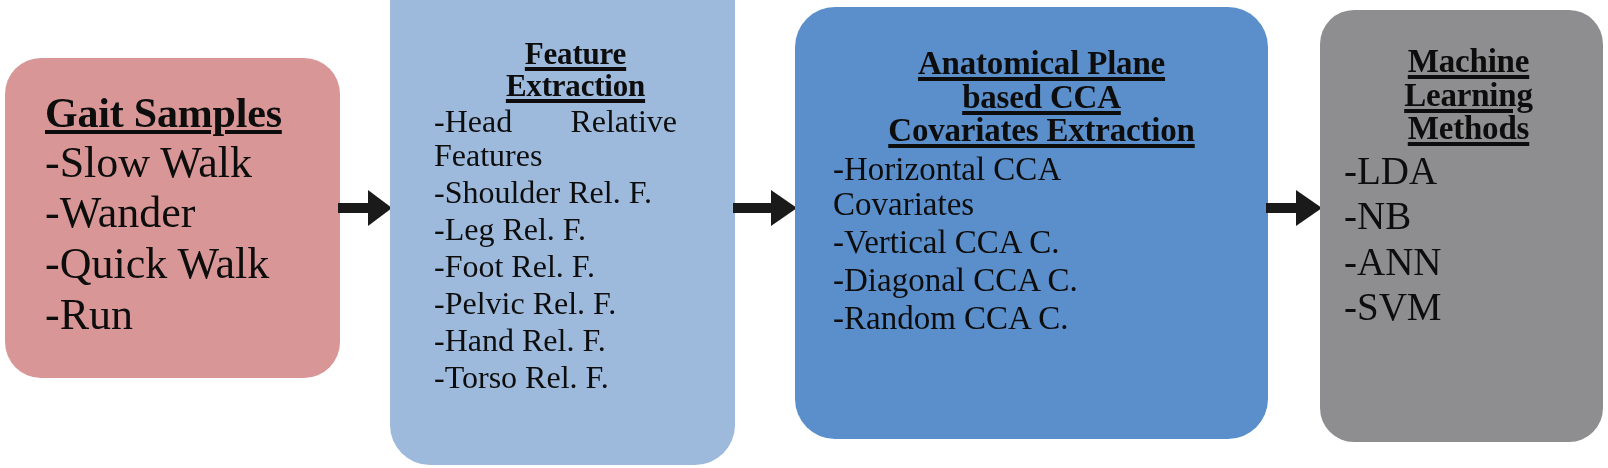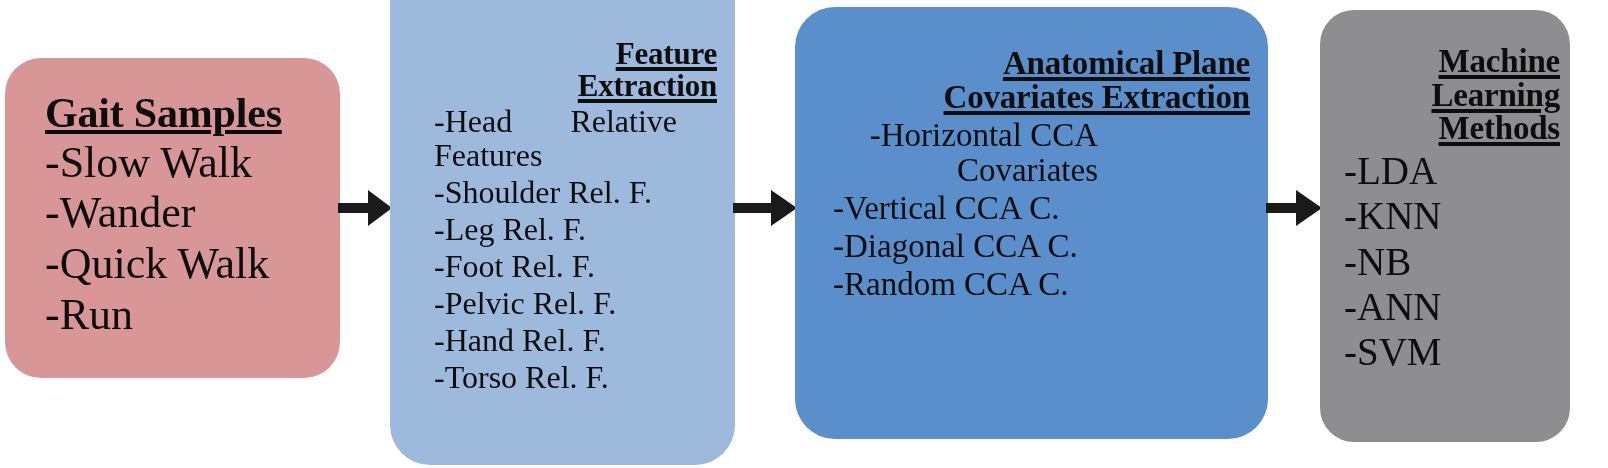--- a/index.html
+++ b/index.html
@@ -26,21 +26,21 @@
   }
   .stage-inner {
     position: absolute;
     left: 0;
     right: 0;
     top: 0;
     color: #0d0d0d;
   }
   .stage-title {
     font-weight: bold;
-    text-align: right;
+    text-align: center;
     text-decoration: underline;
     text-decoration-thickness: 4px;
     text-underline-offset: 3px;
     line-height: 1.02;
     letter-spacing: -0.2px;
   }
   .stage-items {
     text-align: left;
     line-height: 1.06;
   }
@@ -90,29 +90,29 @@
     height: 432px;
     background: #5b8fcc;
     border-radius: 40px;
   }
   #box-cca-extraction .stage-inner { padding: 40px 18px 0 38px; }
   #box-cca-extraction .stage-title { font-size: 33px; }
   #box-cca-extraction .stage-items { font-size: 33px; margin-top: 4px; }
   #box-cca-extraction .stage-item { margin-bottom: 3px; }
   #box-cca-extraction .wrap-item {
     white-space: normal;
-    text-align: right;
+    text-align: left;
     width: 265px;
   }
 
   
   #box-ml-methods {
     left: 1320px;
     top: 10px;
-    width: 250px;
+    width: 283px;
     height: 432px;
     background: #8e8e91;
     border-radius: 34px;
   }
   #box-ml-methods .stage-inner { padding: 35px 10px 0 24px; }
   #box-ml-methods .stage-title { font-size: 33px; }
   #box-ml-methods .stage-items { font-size: 39px; margin-top: 4px; }
   #box-ml-methods .stage-item { margin-bottom: 4px; }
 
   
@@ -171,20 +171,21 @@
     <svg width="64" height="52" viewBox="0 0 64 52" aria-hidden="true">
       <rect x="0" y="21" width="42" height="10" fill="#1a1a1a"></rect>
       <polygon points="38,8 64,26 38,44" fill="#1a1a1a"></polygon>
     </svg>
   </div>
 
   <div class="stage-box" id="box-cca-extraction" style="background: rgb(91, 143, 204);">
     <div class="stage-inner">
       <div class="stage-title">
         <div>Anatomical Plane</div>
+        <div>based CCA</div>
         <div>Covariates Extraction</div>
       </div>
       <div class="stage-items">
         <div class="stage-item wrap-item">-Horizontal CCA Covariates</div>
         <div class="stage-item">-Vertical CCA C.</div>
         <div class="stage-item">-Diagonal CCA C.</div>
         <div class="stage-item">-Random CCA C.</div>
       </div>
     </div>
   </div>
@@ -198,21 +199,20 @@
 
   <div class="stage-box" id="box-ml-methods" style="background: rgb(142, 142, 145);">
     <div class="stage-inner">
       <div class="stage-title">
         <div>Machine</div>
         <div>Learning</div>
         <div>Methods</div>
       </div>
       <div class="stage-items">
         <div class="stage-item">-LDA</div>
-        <div class="stage-item">-KNN</div>
         <div class="stage-item">-NB</div>
         <div class="stage-item">-ANN</div>
         <div class="stage-item">-SVM</div>
       </div>
     </div>
   </div>
 
 </div>
 
 </body></html>

